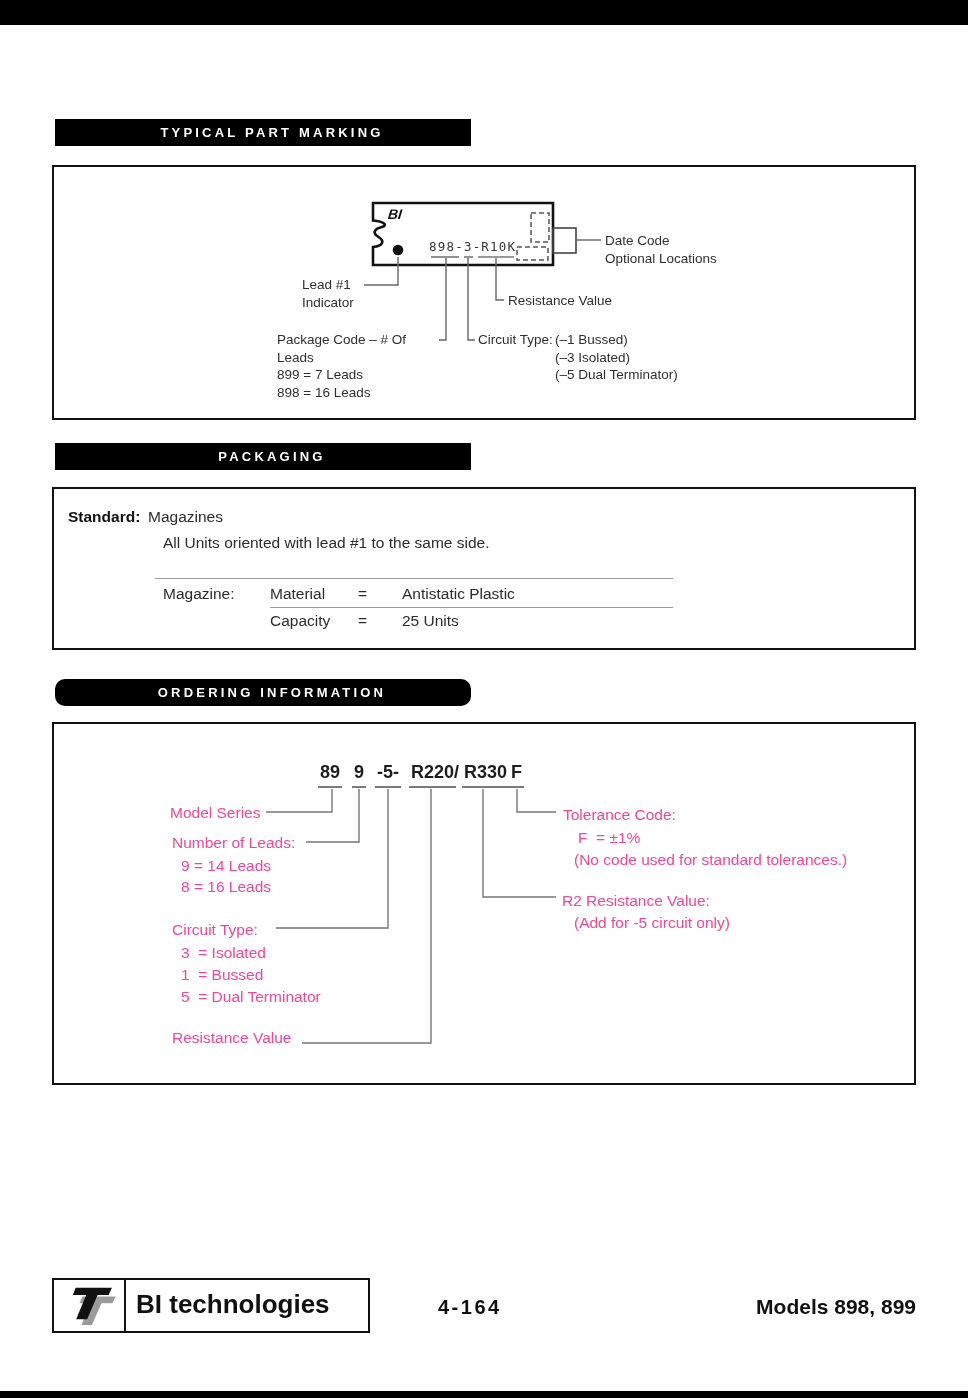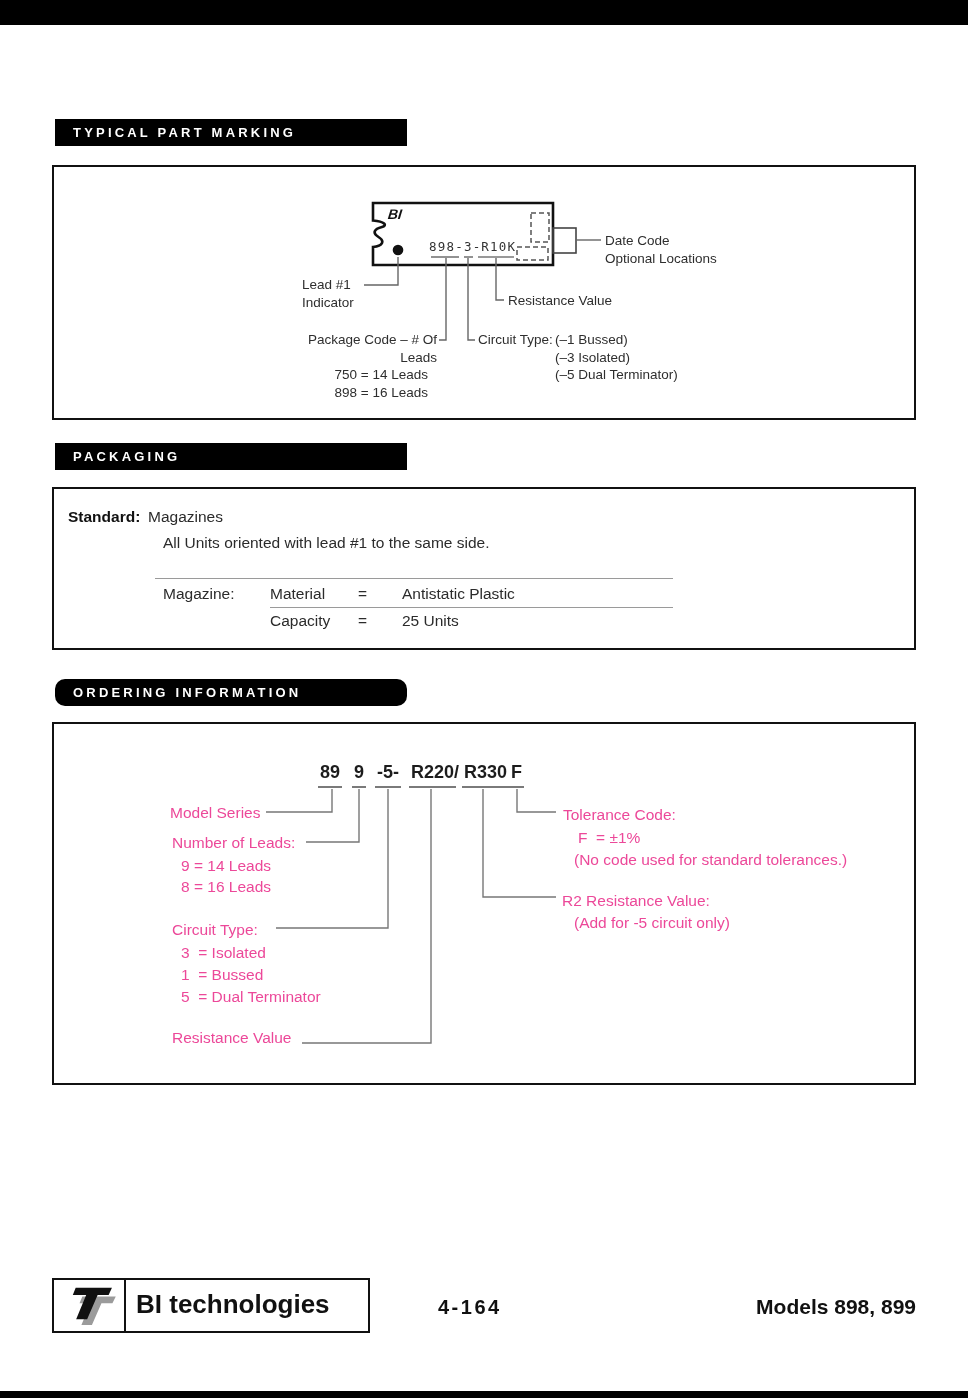--- a/index.html
+++ b/index.html
@@ -6,42 +6,42 @@
   .page{
     position:relative;width:968px;height:1398px;background:#fff;overflow:hidden;
     font-family:"Liberation Sans",sans-serif;color:#2e2e2e;
   }
   .scan-bar{position:absolute;left:0;width:968px;background:#000;}
   .scan-bar.top{top:0;height:25px;}
   .scan-bar.bottom{top:1391px;height:7px;}
 
   
   .sec-bar{
-    position:absolute;left:55px;width:352px;height:27px;background:#000;
+    position:absolute;left:55px;width:416px;height:27px;background:#000;
     color:#fff;font-weight:bold;font-size:13px;letter-spacing:3.2px;
-    line-height:27px;padding-left:18px;box-sizing:border-box;
+    line-height:27px;padding-left:18px;box-sizing:border-box;text-align:center;
   }
   .sec-bar.s1{top:119px;}
   .sec-bar.s2{top:443px;}
   .sec-bar.s3{top:679px;border-radius:10px;}
 
   
   .cbox{position:absolute;left:52px;width:864px;border:2px solid #111;background:#fff;box-sizing:border-box;}
   .box-marking{top:165px;height:255px;}
   .box-packaging{top:487px;height:163px;}
   .box-ordering{top:722px;height:363px;}
 
   .abs{position:absolute;}
   svg{display:block;}
 
   
   .dlabel{font-size:13.5px;line-height:17.5px;color:#2e2e2e;}
   .chip-brand{font-weight:bold;font-style:italic;font-size:14px;color:#111;transform:skewX(-6deg);}
   .chip-marking{font-family:"DejaVu Sans Mono",monospace;font-size:12.5px;letter-spacing:1.2px;color:#333;}
-  .ralign{text-align:right;}
+  .ralign{}
 
   
   .pk-text{font-size:15.5px;line-height:19px;color:#2b2b2b;}
   .pk-bold{font-weight:bold;color:#111;}
   .hrule{position:absolute;height:1px;background:#9a9a9a;}
 
   
   .code-seg{
     position:absolute;top:762px;font-weight:bold;font-size:18px;color:#1c1c1c;
     padding:0 2px 3px 2px;border-bottom:2px solid #7a7a7a;white-space:pre;
@@ -105,21 +105,21 @@
 
   <div class="abs dlabel" style="left:605px;top:232px">
     <div>Date Code</div>
     <div>Optional Locations</div>
   </div>
 
   <div class="abs dlabel" style="left:508px;top:292px">Resistance Value</div>
 
   <div class="abs dlabel ralign" style="left:277px;top:331px;width:160px">
     <div>Package Code – # Of Leads</div>
-    <div style="padding-right:9px">750 = 14 Leads</div>
+    <div style="padding-right:9px">899 = 7 Leads</div>
     <div style="padding-right:9px">898 = 16 Leads</div>
   </div>
 
   <div class="abs dlabel" style="left:478px;top:331px">Circuit Type:</div>
   <div class="abs dlabel" style="left:555px;top:331px">
     <div>(–1 Bussed)</div>
     <div>(–3 Isolated)</div>
     <div>(–5 Dual Terminator)</div>
   </div>
 

